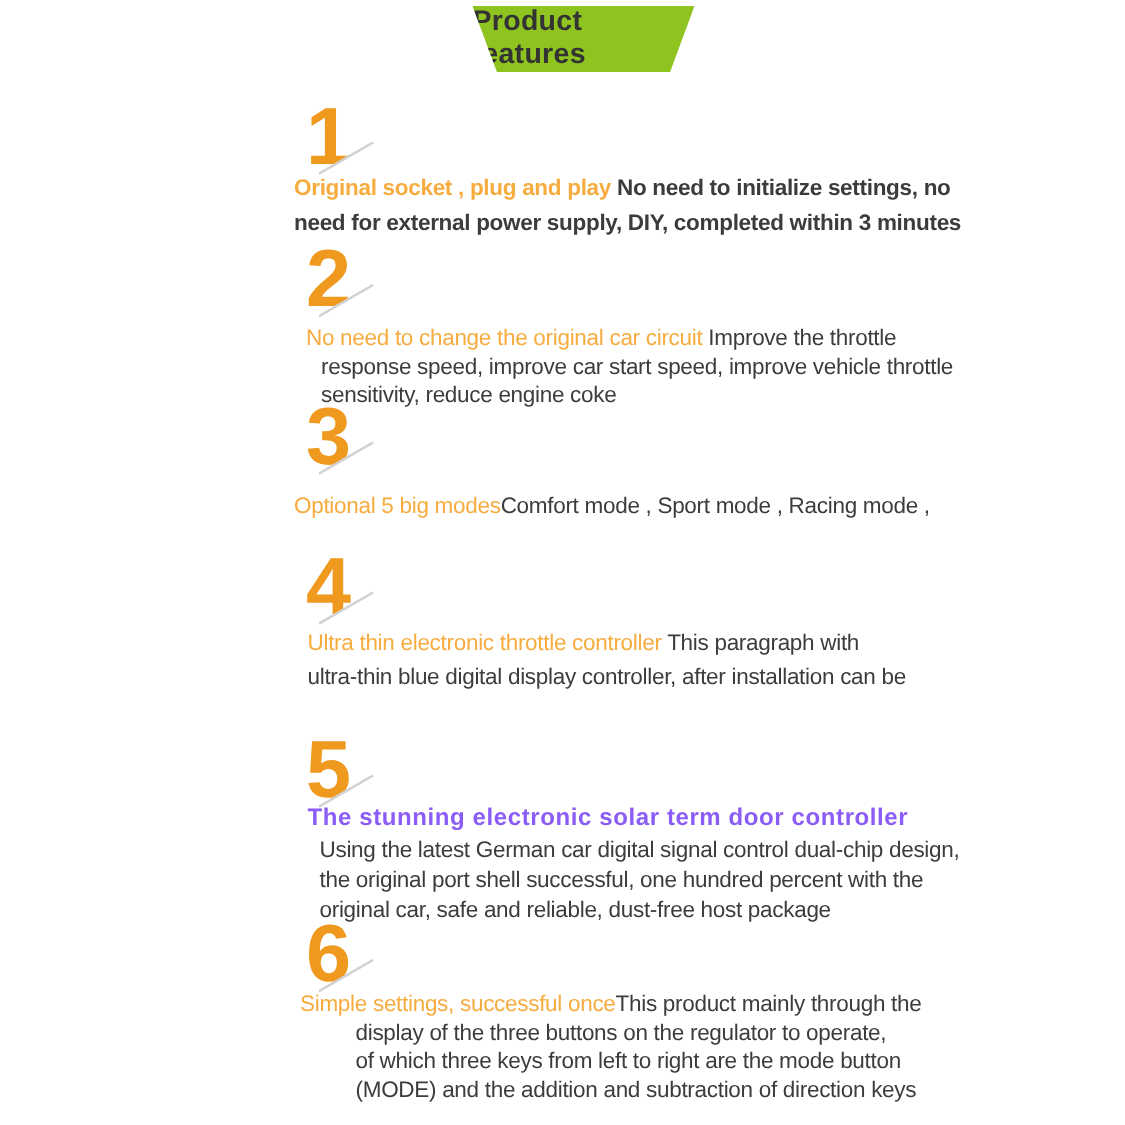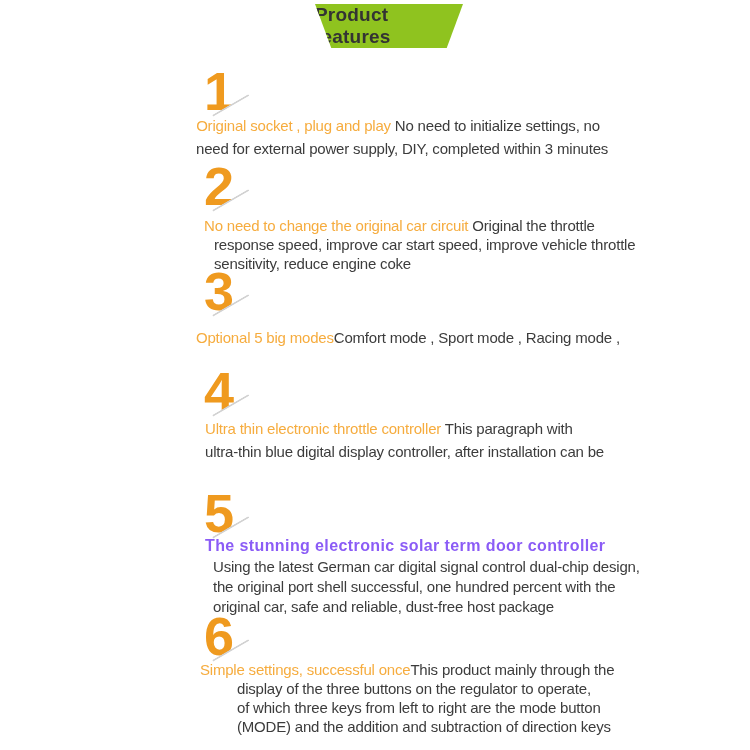--- a/index.html
+++ b/index.html
@@ -56,21 +56,21 @@
   .txt {
     position: relative;
     font-size: 15px;
     letter-spacing: -0.2px;
   }
   .txt .line { white-space: nowrap; }
   .head { color: #f6ac3e; }
   .rest { color: #3c3c3c; }
 
   
-  .s1 { top: 68px; }  .s1 .txt { margin-top: 0px;  text-align: center; } .s1 .line { line-height: 23px; }
+  .s1 { top: 68px; }  .s1 .txt { margin-top: 0px;  text-align: center; font-weight: bold; } .s1 .line { line-height: 23px; }
   .s2 { top: 163px; } .s2 .txt { margin-top: 7px; }  .s2 .line { line-height: 19px; }
   .s2 .l1 { padding-left: 8px; } .s2 .lw { padding-left: 18px; }
   .s3 { top: 268px; } .s3 .txt { margin-top: 11px; text-align: left; } .s3 .line { line-height: 26px; }
   .s4 { top: 368px; } .s4 .txt { margin-top: 3px; }  .s4 .line { line-height: 23px; }
   .s4 .l1, .s4 .lw { padding-left: 9px; }
   .s5 { top: 490px; } .s5 .txt { margin-top: -2px; } .s5 .line { line-height: 20px; }
   .s5 .headline { padding-left: 9px; font-weight: 700; font-size: 16px; letter-spacing: 0.4px; line-height: 23px; color: #8b5cf6; }
   .s5 .lw { padding-left: 17px; }
   .s6 { top: 613px; } .s6 .txt { margin-top: 1px; }  .s6 .line { line-height: 19px; }
   .s6 .l1 { padding-left: 4px; } .s6 .lw { padding-left: 41px; }
@@ -92,21 +92,21 @@
     <div class="line lw rest">need for external power supply, DIY, completed within 3 minutes</div>
   </div>
 </div>
 
 <div class="section s2">
   <div class="bignum">
     <span>2</span>
     <div class="fold"></div>
   </div>
   <div class="txt">
-    <div class="line l1"><span class="head">No need to change the original car circuit</span><span class="rest"> Original the throttle</span></div>
+    <div class="line l1"><span class="head">No need to change the original car circuit</span><span class="rest"> Improve the throttle</span></div>
     <div class="line lw rest">response speed, improve car start speed, improve vehicle throttle</div>
     <div class="line lw rest">sensitivity, reduce engine coke</div>
   </div>
 </div>
 
 <div class="section s3">
   <div class="bignum">
     <span>3</span>
     <div class="fold"></div>
   </div>

